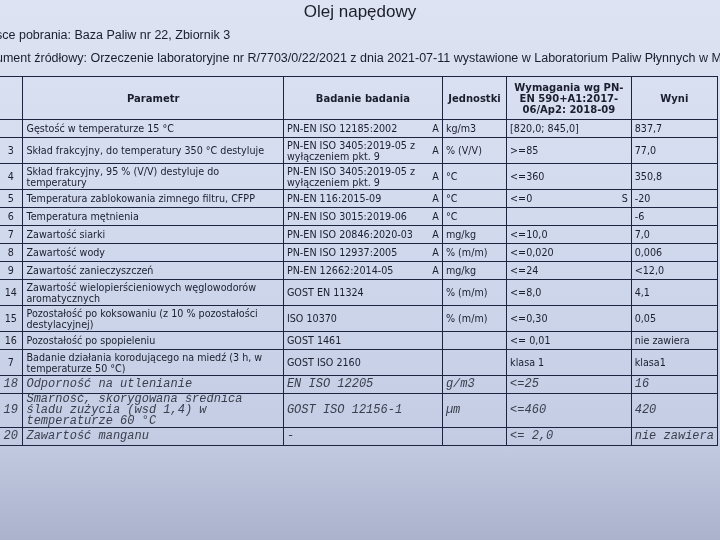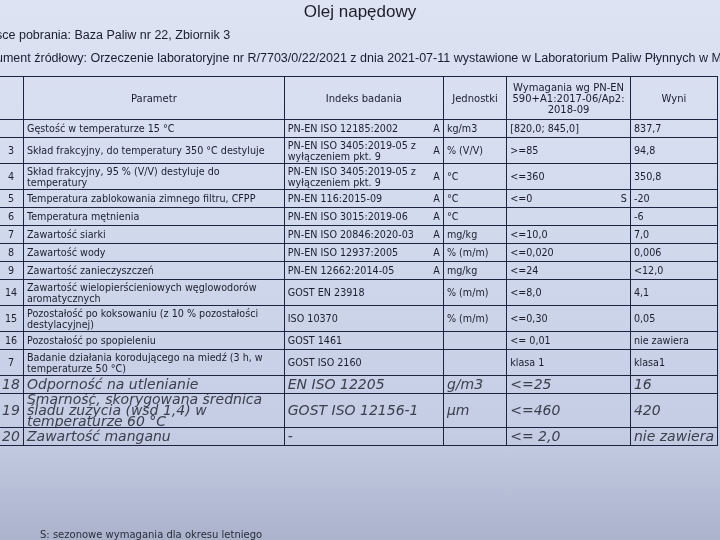--- a/index.html
+++ b/index.html
@@ -3,48 +3,48 @@
 <meta charset="utf-8">
 <style>
   html,body{margin:0;padding:0;}
   body{width:720px;height:540px;overflow:hidden;background:#c9d2e6;font-family:"DejaVu Sans",sans-serif;color:#1a1e2e;position:relative;}
   .page{position:absolute;left:0;top:0;width:720px;height:540px;background:linear-gradient(180deg,#dde3f2 0%,#d2daee 40%,#c4cde4 80%,#aab3cb 100%);}
   .title{position:absolute;left:0;width:720px;top:2px;text-align:center;font-family:"Liberation Sans",sans-serif;font-size:17px;color:#1c1f2a;}
   .meta1{position:absolute;left:-4px;top:28px;font-family:"Liberation Sans",sans-serif;font-size:12.5px;}
   .meta2{position:absolute;left:-4px;top:51px;font-family:"Liberation Sans",sans-serif;font-size:12.5px;white-space:nowrap;}
   table{position:absolute;left:-2px;top:76px;border-collapse:collapse;font-size:9.6px;table-layout:fixed;}
   td,th{border:1.5px solid #1d2440;padding:0 3px;vertical-align:middle;line-height:11px;overflow:hidden;white-space:nowrap;}
-  th{font-weight:normal;text-align:center;height:42px;font-size:10px;white-space:normal;}
+  th{font-weight:bold;text-align:center;height:42px;font-size:10px;white-space:normal;}
   .num{text-align:center;width:18px;}
   .pa{width:279px;white-space:normal;}
   .me{width:145px;white-space:normal;}
   .ak{width:14px;text-align:right;border-left:none !important;}
   .me-cell{border-right:none !important;}
   .un{width:58px;}
   .rq{width:124px;}
   .rs{width:70px;}
   tr.h1 td{height:17px;}
   tr.h2 td{height:25px;}
-  tr.blur td{color:#3a3e4d;font-style:italic;font-size:14px;}
+  tr.blur td{color:#3a3e4d;font-style:italic;font-size:12px;font-family:Liberation Mono, monospace;}
   .s{float:right;}
 </style>
 </head>
 <body>
 
 <div class="page">
   <div class="title">Olej napędowy</div>
   <div class="meta1">sce pobrania: Baza Paliw nr 22, Zbiornik 3</div>
   <div class="meta2">ument źródłowy: Orzeczenie laboratoryjne nr R/7703/0/22/2021 z dnia 2021-07-11 wystawione w Laboratorium Paliw Płynnych w M</div>
 
   <table>
     <thead>
       <tr>
         <th class="num"></th>
         <th class="pa">Parametr</th>
-        <th class="me" colspan="2">Indeks badania</th>
+        <th class="me" colspan="2">Badanie badania</th>
         <th class="un">Jednostki</th>
         <th class="rq">Wymagania wg PN-EN 590+A1:2017-06/Ap2: 2018-09</th>
         <th class="rs">Wyni</th>
       </tr>
     </thead>
     <tbody id="tbody">
         <tr class="h1">
           <td class="num"></td>
           <td class="pa">Gęstość w temperaturze 15 °C</td>
           <td class="me me-cell">PN-EN ISO 12185:2002</td>
@@ -53,21 +53,21 @@
           <td class="rq"><span>[820,0; 845,0]</span><span class="s"></span></td>
           <td class="rs">837,7</td>
         </tr>
         <tr class="h2">
           <td class="num">3</td>
           <td class="pa">Skład frakcyjny, do temperatury 350 °C destyluje</td>
           <td class="me me-cell">PN-EN ISO 3405:2019-05 z wyłączeniem pkt. 9</td>
           <td class="ak">A</td>
           <td class="un">% (V/V)</td>
           <td class="rq"><span>&gt;=85</span><span class="s"></span></td>
-          <td class="rs">94,8</td>
+          <td class="rs">77,0</td>
         </tr>
         <tr class="h2">
           <td class="num">4</td>
           <td class="pa">Skład frakcyjny, 95 %  (V/V) destyluje do temperatury</td>
           <td class="me me-cell">PN-EN ISO 3405:2019-05 z wyłączeniem pkt. 9</td>
           <td class="ak">A</td>
           <td class="un">°C</td>
           <td class="rq"><span>&lt;=360</span><span class="s"></span></td>
           <td class="rs">350,8</td>
         </tr>
@@ -112,21 +112,21 @@
           <td class="pa">Zawartość zanieczyszczeń</td>
           <td class="me me-cell">PN-EN 12662:2014-05</td>
           <td class="ak">A</td>
           <td class="un">mg/kg</td>
           <td class="rq"><span>&lt;=24</span><span class="s"></span></td>
           <td class="rs">&lt;12,0</td>
         </tr>
         <tr class="h2">
           <td class="num">14</td>
           <td class="pa">Zawartość wielopierścieniowych węglowodorów aromatycznych</td>
-          <td class="me me-cell">GOST EN 23918</td>
+          <td class="me me-cell">GOST EN 11324</td>
           <td class="ak"></td>
           <td class="un">% (m/m)</td>
           <td class="rq"><span>&lt;=8,0</span><span class="s"></span></td>
           <td class="rs">4,1</td>
         </tr>
         <tr class="h2">
           <td class="num">15</td>
           <td class="pa">Pozostałość po koksowaniu (z 10 % pozostałości destylacyjnej)</td>
           <td class="me me-cell">ISO 10370</td>
           <td class="ak"></td>
@@ -174,14 +174,13 @@
           <td class="num">20</td>
           <td class="pa">Zawartość manganu</td>
           <td class="me me-cell">-</td>
           <td class="ak"></td>
           <td class="un"></td>
           <td class="rq"><span>&lt;= 2,0</span><span class="s"></span></td>
           <td class="rs">nie zawiera</td>
         </tr>
       </tbody>
   </table>
-  <div id="tpl-note" style="position:absolute;left:40px;top:529px;font-size:10px;color:#2a2e3c;">S: sezonowe wymagania dla okresu letniego</div>
 </div>
 
 </body></html>

